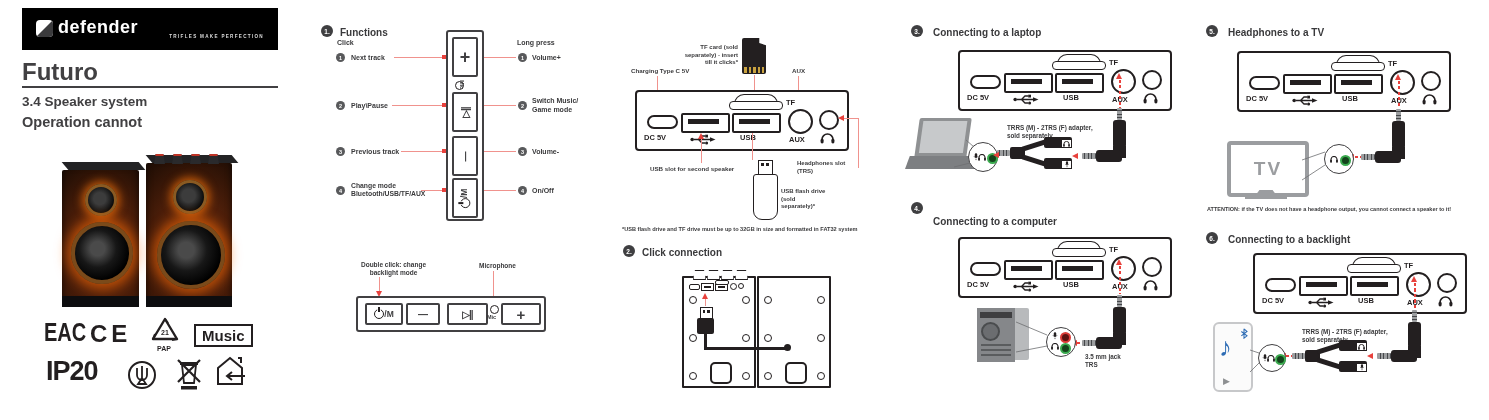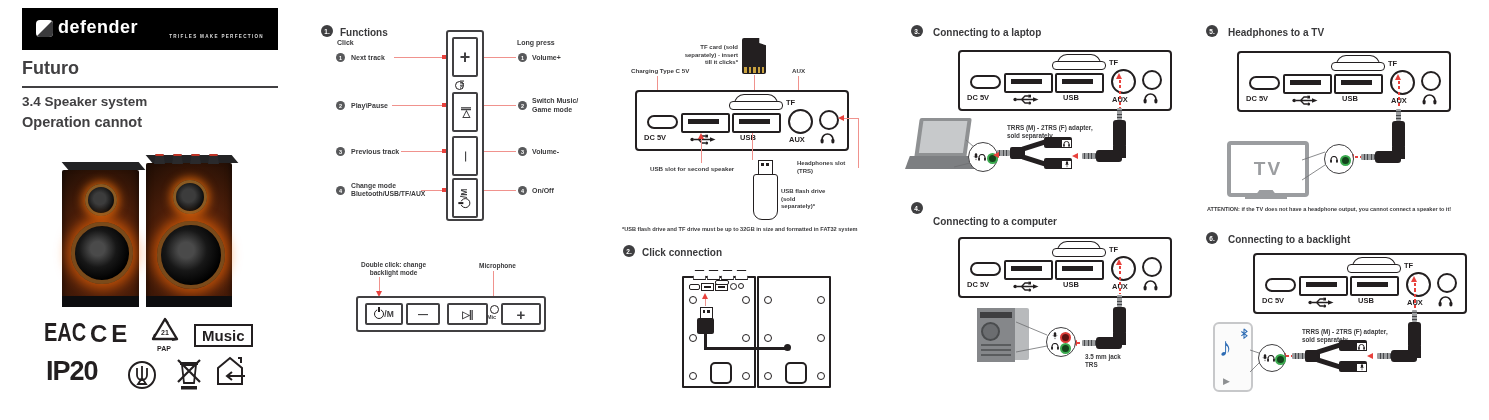--- a/index.html
+++ b/index.html
@@ -79,21 +79,21 @@
 
 <div id="page">
 
   <div class="abs" style="left:22px;top:8px;width:256px;height:42px;background:#000000">
     <span class="abs" style="left:14px;top:12px;width:17px;height:17px;background:#fff;border-radius:4px;overflow:hidden">
       <span class="abs" style="left:0;top:0;width:0;height:0;border-left:17px solid transparent;border-bottom:17px solid #3a3a3c"></span>
     </span>
     <span class="abs" style="left:36px;top:9px;font-size:18px;font-weight:bold;color:#fff;letter-spacing:.5px">defender</span>
     <span class="abs" style="right:14px;top:26px;font-size:4.6px;letter-spacing:1.3px;color:#dcdcdc;font-weight:bold">TRIFLES MAKE PERFECTION</span>
   </div>
-  <div class="abs b" style="left:22px;top:58px;font-size:18px;font-weight:800">Futuro</div>
+  <div class="abs b" style="left:22px;top:58px;font-size:24px;font-weight:800">Futuro</div>
   <div class="abs" style="left:22px;top:86px;width:256px;height:2px;background:#414042"></div>
   <div class="abs b" style="left:22px;top:94px;font-size:13.5px;font-weight:800">3.4 Speaker system</div>
   <div class="abs b" style="left:22px;top:114px;font-size:14.5px;font-weight:800">Operation cannot</div>
 
   <div class="abs">
     <div class="spk" style="left:62px;top:170px;width:77px;height:137px">
       <div class="topf"></div>
       <div class="tweet" style="left:23px;top:14px;width:26px;height:26px"></div>
       <div class="woof" style="left:9px;top:52px;width:54px;height:54px"></div>
       <div class="spkbase"></div>

